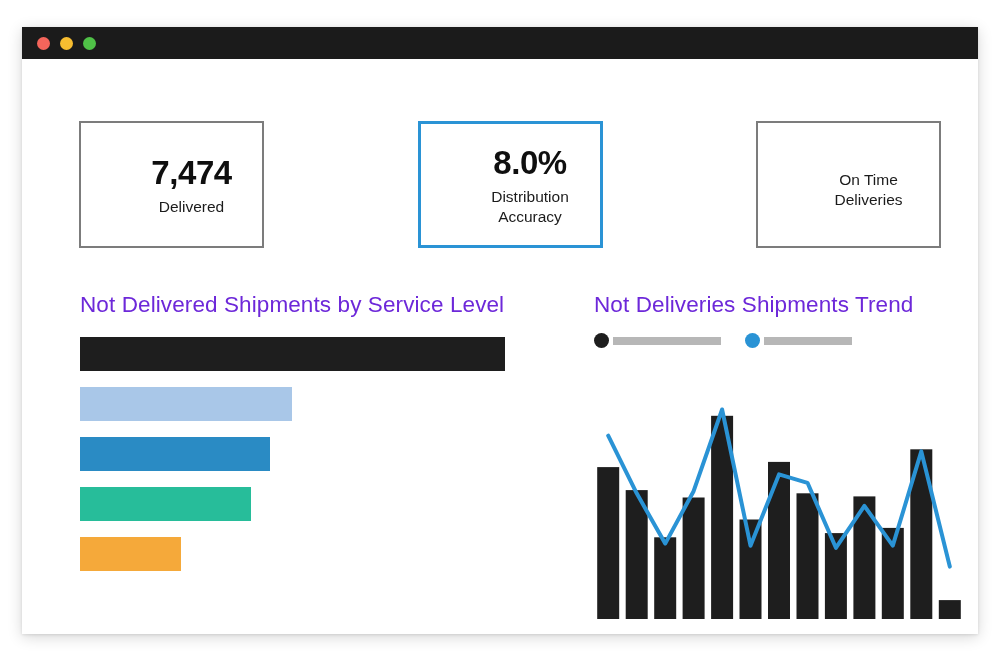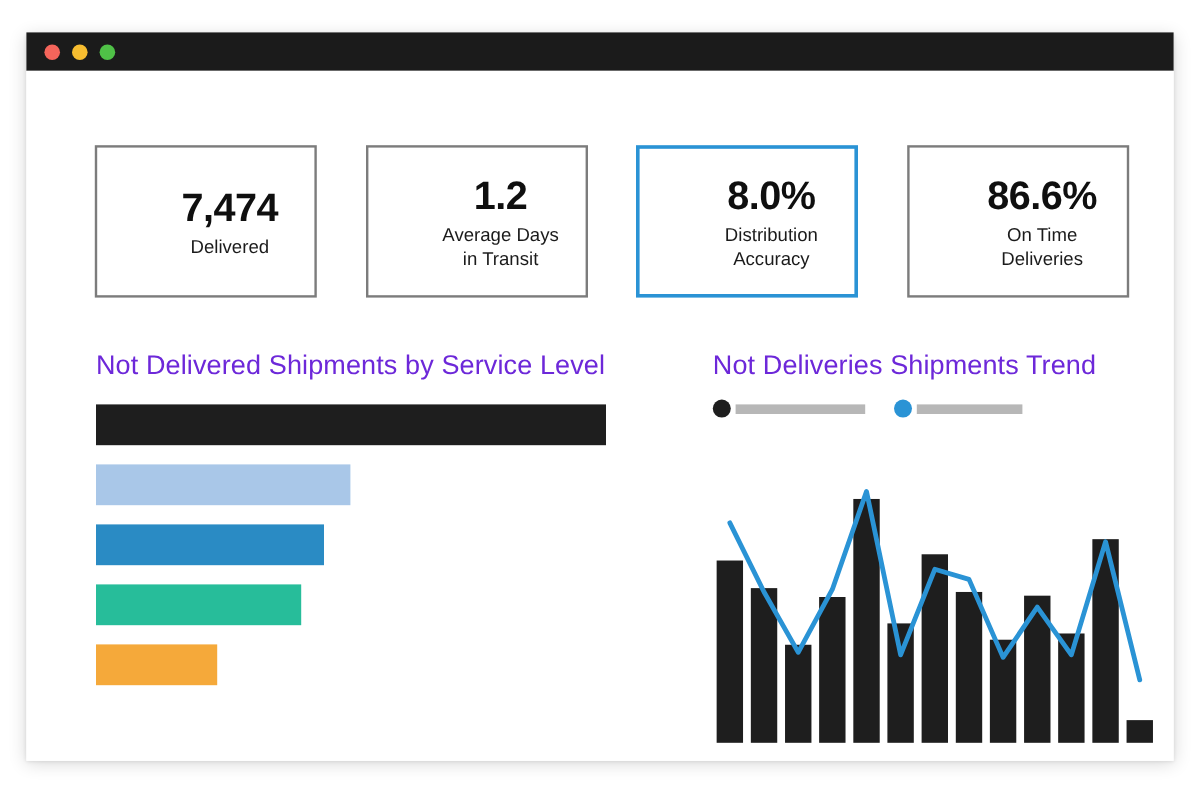--- a/index.html
+++ b/index.html
@@ -168,34 +168,28 @@
 
   <div class="canvas">
 
     <div class="kpi-row">
 
       <div class="kpi-card">
         <div class="kpi-value">7,474</div>
         <div class="kpi-label">Delivered</div>
       </div>
 
-      <div class="kpi-card">
-        <div class="kpi-value">1.2</div>
-        <div class="kpi-label">Average Days
-in Transit</div>
-      </div>
 
       <div class="kpi-card highlight">
         <div class="kpi-value">8.0%</div>
         <div class="kpi-label">Distribution
 Accuracy</div>
       </div>
 
       <div class="kpi-card">
-        <div class="kpi-value">86.6%</div>
         <div class="kpi-label">On Time
 Deliveries</div>
       </div>
 
     </div>
 
     <div class="panel-title" id="bar-panel-title">Not Delivered Shipments by Service Level</div>
 
     <div class="hbar-chart">
       <div class="hbar-row">

